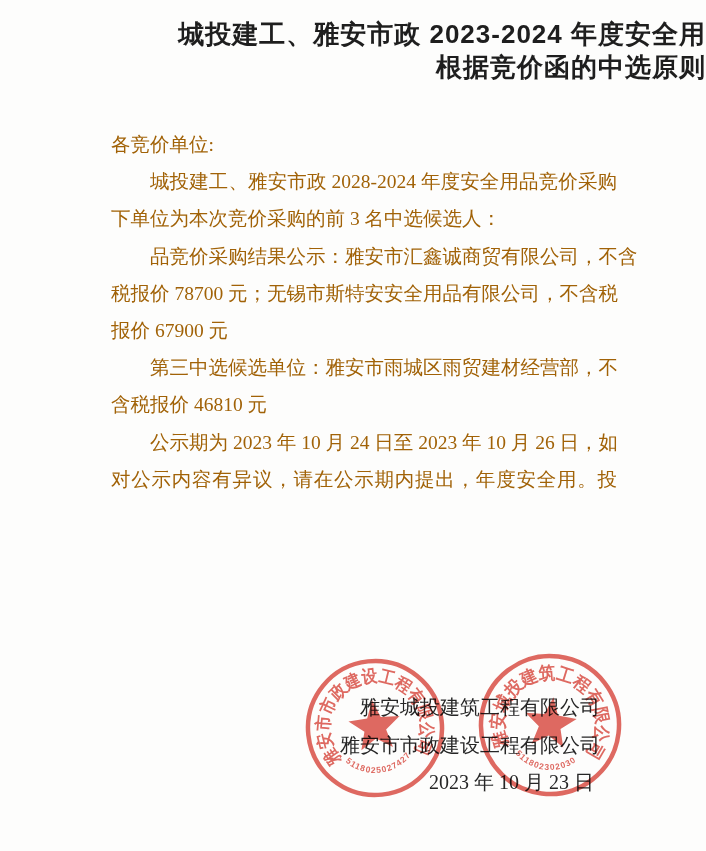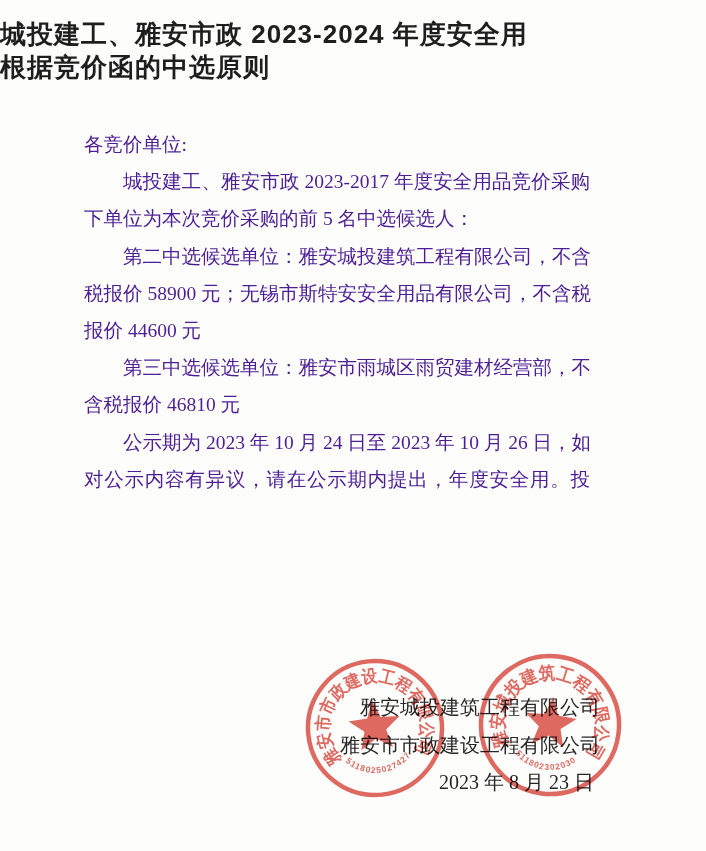--- a/index.html
+++ b/index.html
@@ -8,35 +8,35 @@
     width:706px;height:851px;
     margin:0 auto;
     background:#fdfdfc;
     overflow:hidden;
     font-family:"Liberation Serif","DejaVu Serif",serif;
     color:#2a2a2a;
   }
   
   .title{
     padding-top:18px;
-    text-align:left;
+    text-align:right;
     font-family:"Liberation Sans","DejaVu Sans",sans-serif;
     font-weight:bold;
     font-size:26px;
     line-height:33px;
     letter-spacing:1px;
     color:#1e1e1e;
   }
   
   .body-text{
-    margin:42px 0 0 84px;
+    margin:42px 0 0 111px;
     width:506px;
     font-size:19.5px;
     line-height:37.2px;
-    color:#4c1d95;
+    color:#a16207;
   }
   .bline{
     text-align:justify;
     text-align-last:justify;
     white-space:nowrap;
   }
   .bline.last{
     text-align-last:left;
   }
   .bline.ind{
@@ -78,35 +78,35 @@
 
 <div class="page">
 
   <div class="title">
     <div>城投建工、雅安市政 2023-2024 年度安全用</div>
     <div>根据竞价函的中选原则</div>
   </div>
 
   <div class="body-text">
       <div class="bline last">各竞价单位:</div>
-      <div class="bline ind">城投建工、雅安市政 2023-2017 年度安全用品竞价采购</div>
-      <div class="bline last">下单位为本次竞价采购的前 5 名中选候选人：</div>
-      <div class="bline ind">第二中选候选单位：雅安城投建筑工程有限公司，不含</div>
-      <div class="bline">税报价 58900 元；无锡市斯特安安全用品有限公司，不含税</div>
-      <div class="bline last">报价 44600 元</div>
+      <div class="bline ind">城投建工、雅安市政 2028-2024 年度安全用品竞价采购</div>
+      <div class="bline last">下单位为本次竞价采购的前 3 名中选候选人：</div>
+      <div class="bline ind">品竞价采购结果公示：雅安市汇鑫诚商贸有限公司，不含</div>
+      <div class="bline">税报价 78700 元；无锡市斯特安安全用品有限公司，不含税</div>
+      <div class="bline last">报价 67900 元</div>
       <div class="bline ind">第三中选候选单位：雅安市雨城区雨贸建材经营部，不</div>
       <div class="bline last">含税报价 46810 元</div>
       <div class="bline ind">公示期为 2023 年 10 月 24 日至 2023 年 10 月 26 日，如</div>
       <div class="bline">对公示内容有异议，请在公示期内提出，年度安全用。投</div>
     </div>
 
   <div class="signature">
     <div>雅安城投建筑工程有限公司</div>
     <div>雅安市市政建设工程有限公司</div>
-    <div class="sig-date">2023 年 8 月 23 日</div>
+    <div class="sig-date">2023 年 10 月 23 日</div>
   </div>
 
   <svg class="stamp stamp-left" width="150" height="150" viewBox="0 0 150 150">
     <defs>
       <path id="arcTop0" d="M 37.3,101.4 A 46,46 0 1 1 112.7,101.4" fill="none"></path>
       <path id="arcBot0" d="M 40.5,103.9 A 45,45 0 0 0 109.5,103.9" fill="none"></path>
     </defs>
     <g transform="rotate(-6,75,75)">
       <circle cx="75" cy="75" r="67" fill="none" stroke="#d9493f" stroke-width="4.5"></circle>
       <text class="seal-text" font-size="17.5" fill="#d9493f">

